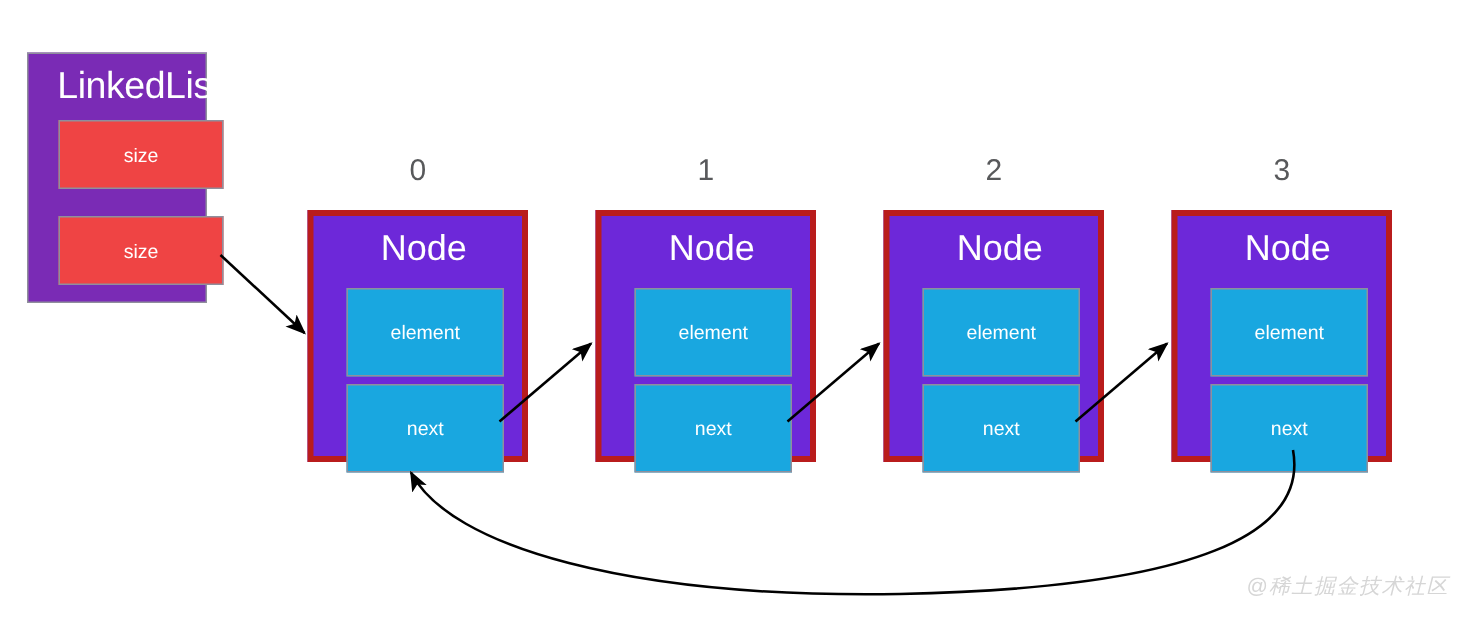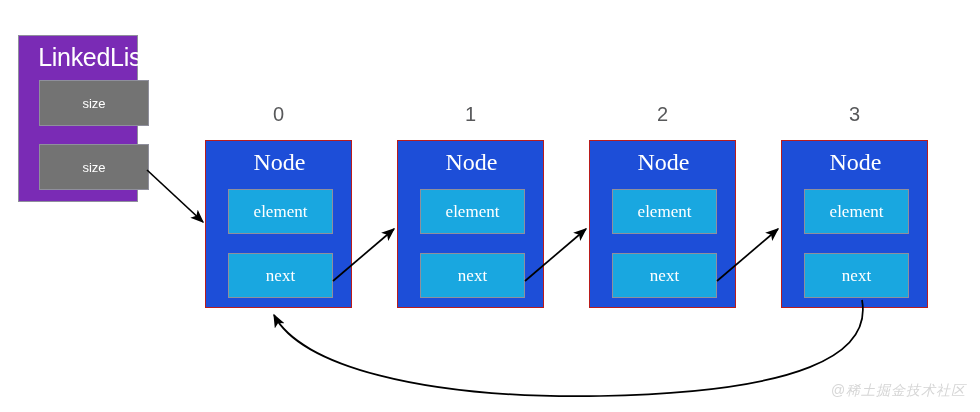--- a/index.html
+++ b/index.html
@@ -42,64 +42,63 @@
     font-weight: 400;
     letter-spacing: -0.3px;
     line-height: 30px;
     white-space: nowrap;
   }
   .ll-field {
     position: absolute;
     left: 20px;
     width: 110px;
     height: 46px;
-    background: #737373;
+    background: #ef4444;
     border: 1px solid #8f8f9c;
     box-sizing: border-box;
     color: #ffffff;
     font-size: 13px;
     display: flex;
     align-items: center;
     justify-content: center;
   }
   .ll-field.size  { top: 44px; }
   .ll-field.first { top: 108px; }
 
   
   .node {
     position: absolute;
     top: 140px;
     width: 147px;
     height: 168px;
-    background: #1d4ed8;
-    border: 1px solid #b91c1c;
+    background: #6d28d9;
+    border: 4px solid #b91c1c;
     box-sizing: border-box;
-    font-family: Liberation Serif, serif;
   }
   .node-title {
     position: absolute;
     left: 0; top: 7px;
     width: 147px;
     text-align: center;
     color: #ffffff;
     font-size: 24px;
     font-weight: 400;
     line-height: 29px;
     white-space: nowrap;
   }
   .node-field {
     position: absolute;
     left: 22px;
     width: 105px;
-    height: 45px;
+    height: 59px;
     background: #19A7E0;
     border: 1px solid #8f8f9c;
     box-sizing: border-box;
     color: #ffffff;
-    font-size: 17px;
+    font-size: 13px;
     display: flex;
     align-items: center;
     justify-content: center;
   }
   .node-field.element { top: 48px; }
   .node-field.next    { top: 112px; }
 
   .node-index {
     position: absolute;
     top: 103px;

